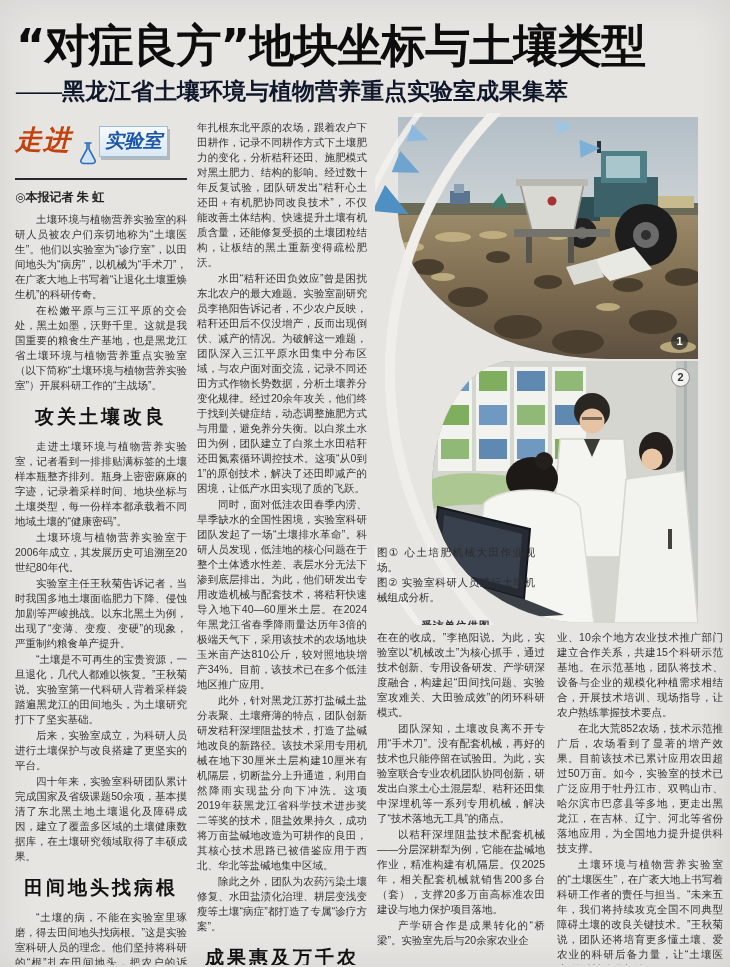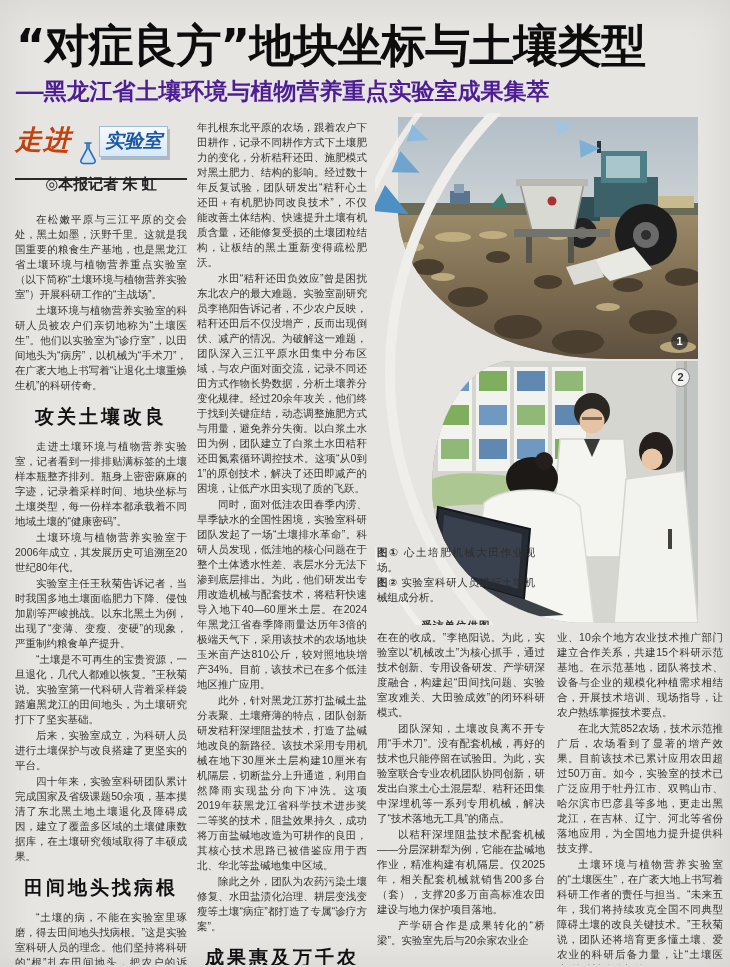--- a/index.html
+++ b/index.html
@@ -3,31 +3,31 @@
 <meta charset="utf-8">
 <style>
   html,body{margin:0;padding:0;}
   body{width:730px;height:967px;background:#c9c8c6;font-family:"Liberation Sans","DejaVu Sans",sans-serif;}
   .page{position:relative;width:730px;height:967px;background:#e7e5e2;overflow:hidden;
         box-shadow:inset 0 0 40px rgba(0,0,0,.08);}
   
   .headline{position:absolute;left:16px;top:16px;width:700px;font-size:45px;font-weight:900;
             color:#0d0d0d;letter-spacing:-1px;white-space:nowrap;font-family:"DejaVu Sans",sans-serif;}
   .subtitle{position:absolute;left:16px;top:76px;width:700px;font-size:23px;font-weight:bold;
-            color:#4c1d95;font-family:Liberation Mono, monospace;white-space:nowrap;}
+            color:#0f172a;font-family:Liberation Serif, serif;white-space:nowrap;}
   
   .brand{position:absolute;left:15px;top:120px;width:172px;height:52px;}
   .brand-prefix{position:absolute;left:0;top:2px;font-size:27px;font-weight:900;font-style:italic;
             color:#c2410c;letter-spacing:1px;}
   .flask{position:absolute;left:62px;top:22px;width:22px;height:24px;}
   .brand-suffix{position:absolute;left:84px;top:6px;font-size:19px;font-weight:900;font-style:italic;
             color:#1a56a8;background:linear-gradient(180deg,#f6fafe,#d9e8f6);border:1px solid #9dbcd9;
             padding:1px 5px 2px;box-shadow:2px 3px 0 rgba(120,130,140,.45);}
   .brand-rule{position:absolute;left:15px;top:178px;width:172px;height:2px;background:#2a2a2a;}
-  .byline{position:absolute;left:15px;top:175px;width:172px;font-size:15px;font-weight:bold;color:#222;text-align:center;}
+  .byline{position:absolute;left:15px;top:189px;width:172px;font-size:12px;font-weight:bold;color:#222;}
   
   .col{position:absolute;color:#343434;overflow:hidden;}
   .col p{font-size:10.5px;line-height:15px;text-align:justify;text-indent:2em;margin:0 0 1px;}
   .col p.cont{text-indent:0;}
   .col h2{font-size:19px;line-height:22px;font-weight:900;color:#111;text-align:center;
           letter-spacing:3px;margin:13px 0 11px;}
   #col1{left:15px;top:212px;width:172px;height:753px;}
   #col2{left:197px;top:120px;width:170px;height:845px;}
   #col3{left:377px;top:630px;width:168px;height:335px;}
   #col4{left:557px;top:630px;width:166px;height:335px;}
@@ -52,21 +52,21 @@
   #photo2{left:57px;top:248px;width:266px;height:262px;
           border-top-left-radius:95px 150px;border-bottom-left-radius:185px 160px;}
   .photo svg{display:block;width:100%;height:100%;}
   .badge{position:absolute;z-index:5;width:17px;height:17px;border-radius:50%;
          background:rgba(40,40,40,.72);color:#fff;font-size:11px;font-weight:bold;
          text-align:center;line-height:17px;}
   #badge1{right:10px;bottom:9px;}
   #badge2{right:8px;top:7px;background:rgba(250,250,248,.85);color:#333;border:1px solid #888;}
   .captions{position:absolute;left:2px;top:432px;width:158px;z-index:4;color:#2e2e2e;}
   .captions p{font-size:10.5px;line-height:15px;text-align:justify;margin:0;}
-  .captions .cap-label{font-weight:700;}
+  .captions .cap-label{font-weight:400;}
   .credit{font-size:10.5px;font-weight:900;text-align:center;margin-top:14px;letter-spacing:1px;}
 </style>
 </head>
 <body>
 
 <div class="page">
 
   <div class="headline">“对症良方”地块坐标与土壤类型</div>
   <div class="subtitle">——黑龙江省土壤环境与植物营养重点实验室成果集萃</div>
 
@@ -76,22 +76,22 @@
       <svg viewBox="0 0 22 24">
           <path d="M8 1h6 M10 2v5 L4 18 a2.5 2.5 0 0 0 2.3 3.5 h9.4 A2.5 2.5 0 0 0 18 18 L12 7 V2" fill="#cfe3f5" stroke="#2b6cb8" stroke-width="1.6" stroke-linecap="round"></path>
         </svg>
     </span>
     <span class="brand-suffix">实验室</span>
   </div>
   <div class="brand-rule"></div>
   <div class="byline">◎本报记者 朱 虹</div>
 
   <div class="col" id="col1">
+    <p>土壤环境与植物营养实验室的科研人员被农户们亲切地称为“土壤医生”。他们以实验室为“诊疗室”，以田间地头为“病房”，以机械为“手术刀”，在广袤大地上书写着“让退化土壤重焕生机”的科研传奇。</p>
     <p>在松嫩平原与三江平原的交会处，黑土如墨，沃野千里。这就是我国重要的粮食生产基地，也是黑龙江省土壤环境与植物营养重点实验室（以下简称“土壤环境与植物营养实验室”）开展科研工作的“主战场”。</p>
-    <p>土壤环境与植物营养实验室的科研人员被农户们亲切地称为“土壤医生”。他们以实验室为“诊疗室”，以田间地头为“病房”，以机械为“手术刀”，在广袤大地上书写着“让退化土壤重焕生机”的科研传奇。</p>
     <h2>攻关土壤改良</h2>
     <p>走进土壤环境与植物营养实验室，记者看到一排排贴满标签的土壤样本瓶整齐排列。瓶身上密密麻麻的字迹，记录着采样时间、地块坐标与土壤类型，每一份样本都承载着不同地域土壤的“健康密码”。</p>
     <p>土壤环境与植物营养实验室于2006年成立，其发展历史可追溯至20世纪80年代。</p>
     <p>实验室主任王秋菊告诉记者，当时我国多地土壤面临肥力下降、侵蚀加剧等严峻挑战。以东北黑土为例，出现了“变薄、变瘦、变硬”的现象，严重制约粮食单产提升。</p>
     <p>“土壤是不可再生的宝贵资源，一旦退化，几代人都难以恢复。”王秋菊说。实验室第一代科研人背着采样袋踏遍黑龙江的田间地头，为土壤研究打下了坚实基础。</p>
     <p>后来，实验室成立，为科研人员进行土壤保护与改良搭建了更坚实的平台。</p>
     <p>四十年来，实验室科研团队累计完成国家及省级课题50余项，基本摸清了东北黑土地土壤退化及障碍成因，建立了覆盖多区域的土壤健康数据库，在土壤研究领域取得了丰硕成果。</p>
     <h2>田间地头找病根</h2>
     <p>“土壤的病，不能在实验室里琢磨，得去田间地头找病根。”这是实验室科研人员的理念。他们坚持将科研的“根”扎在田间地头，把农户的诉求、生产的难点作为技术创新的出发点，走出了一条“从田间来，到田间去”的精准诊疗之路。</p>
 

